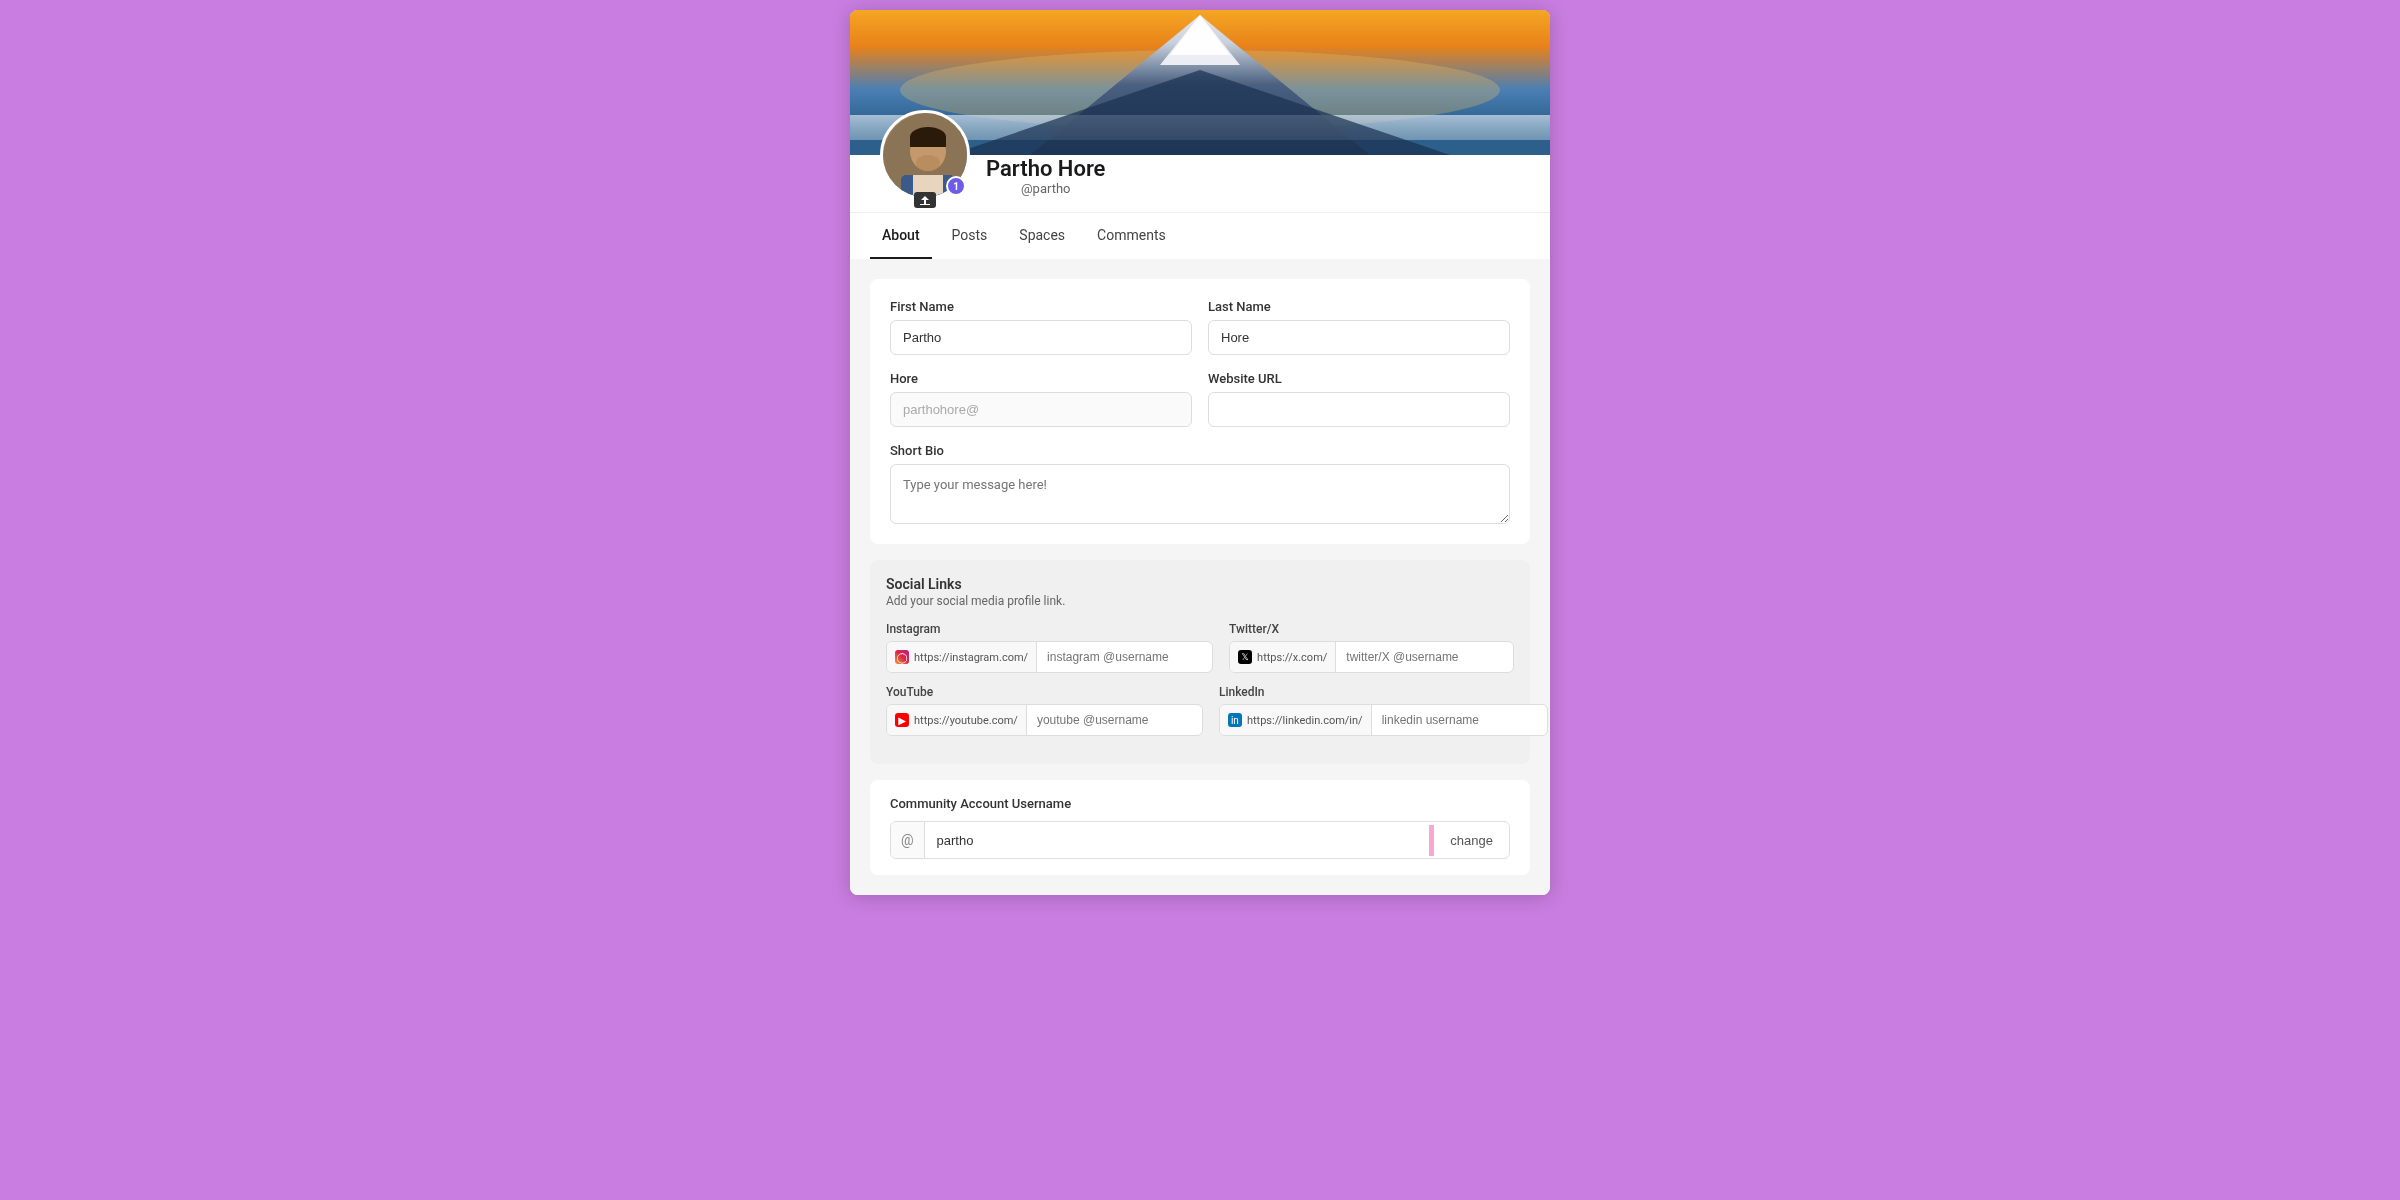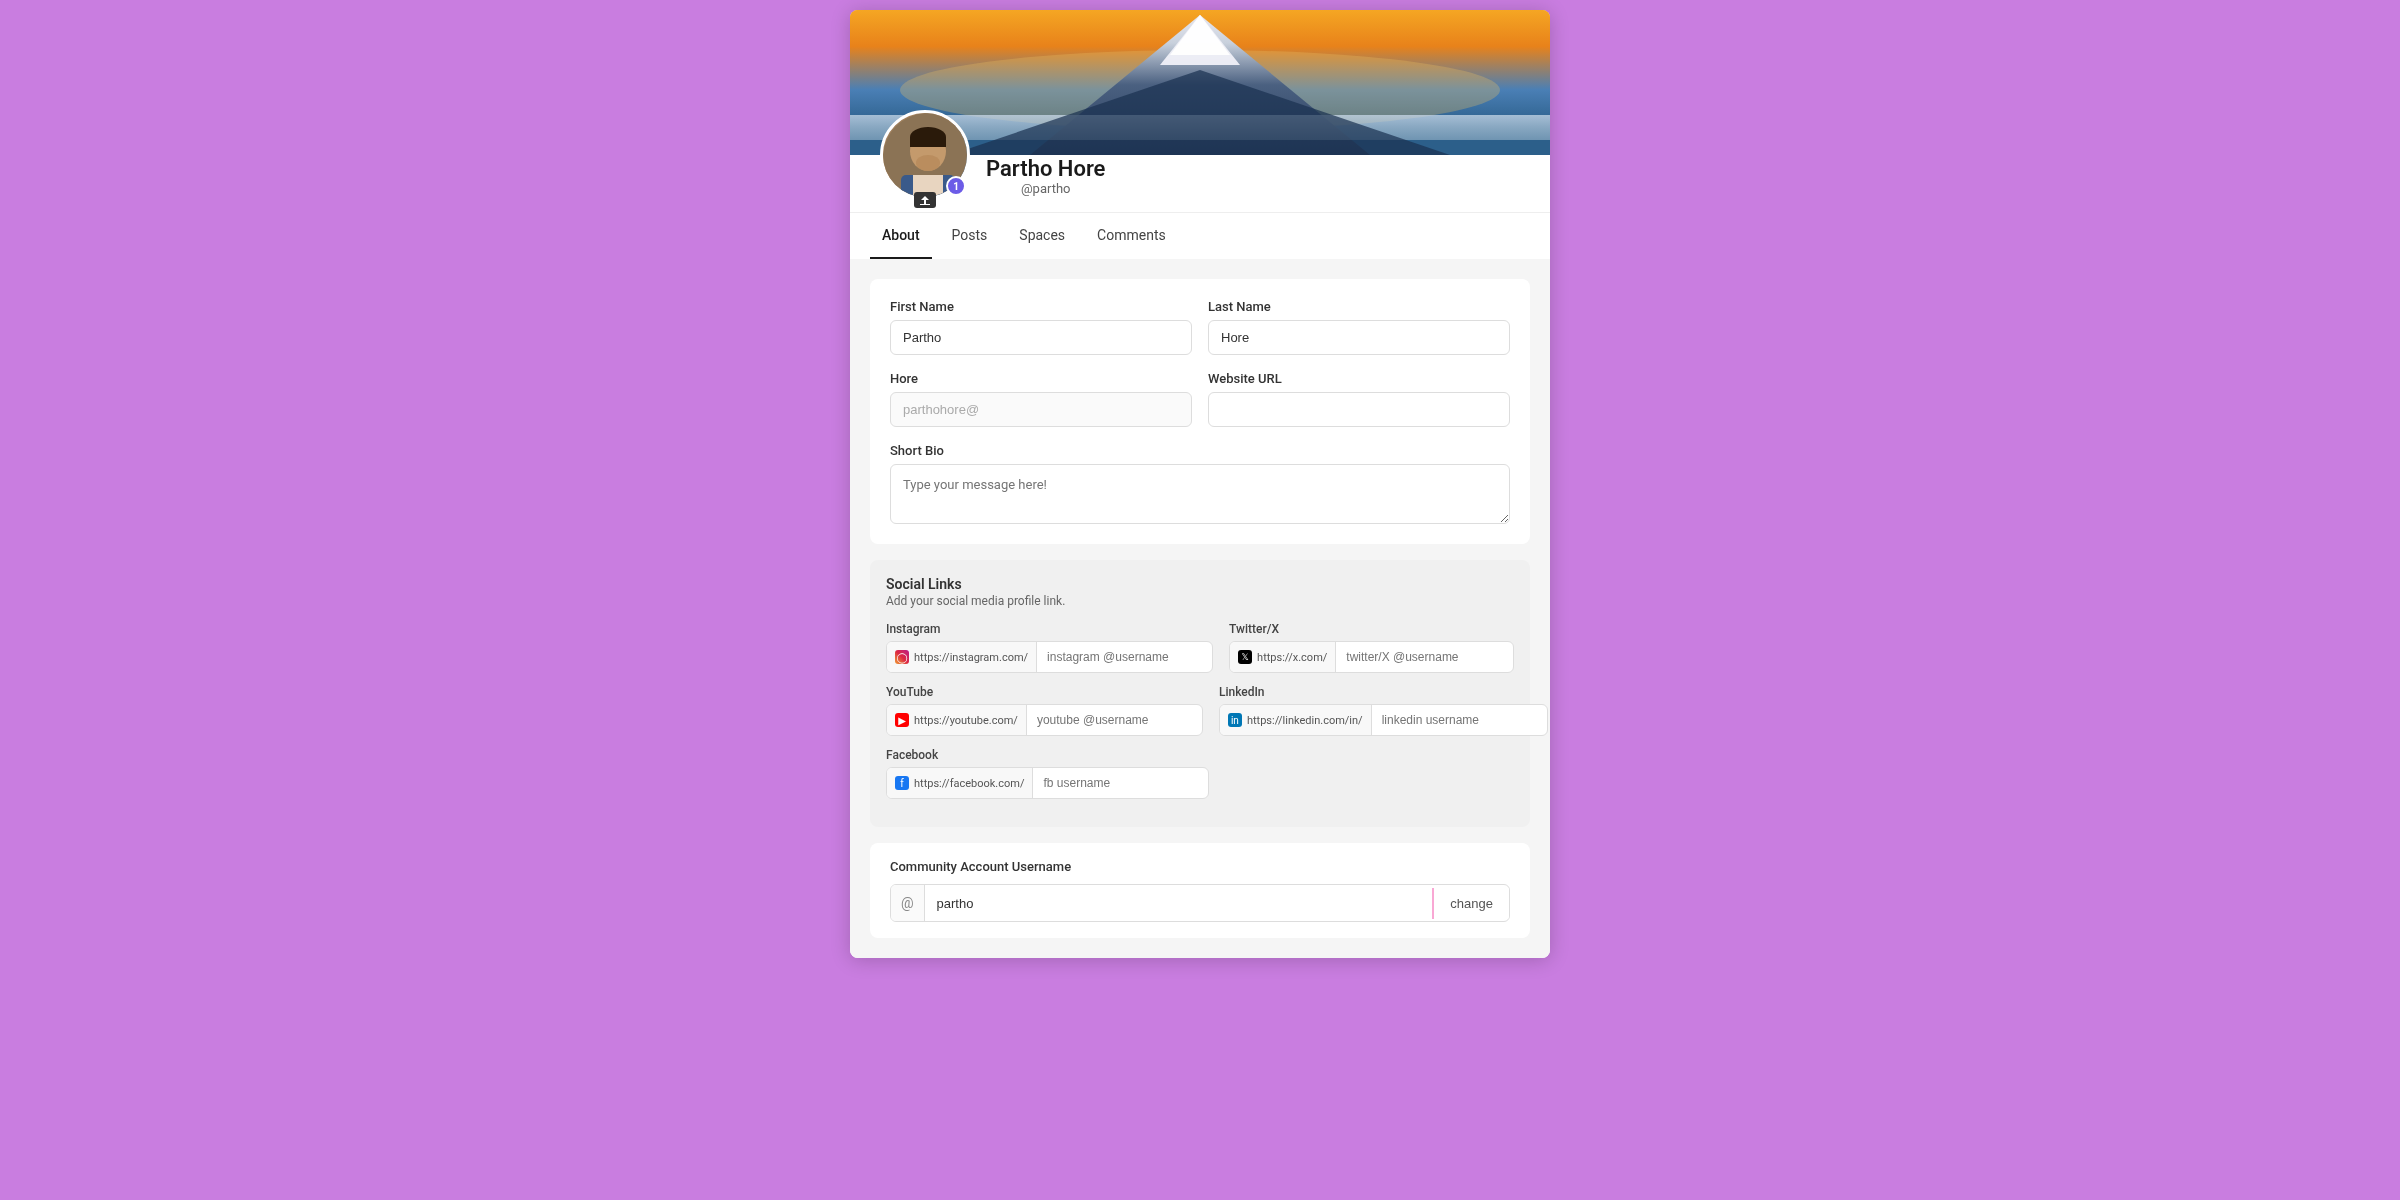--- a/index.html
+++ b/index.html
@@ -284,21 +284,21 @@
       padding: 8px 12px;
       border: none;
       font-size: 13px;
       color: #333;
       outline: none;
     }
     .change-btn {
       padding: 8px 16px;
       background: #fff;
       border: none;
-      border-left: 2px solid #f9a8d4;
+      border-left: 5px solid #f9a8d4;
       color: #555;
       font-size: 13px;
       cursor: pointer;
     }
 
     
     .cover-svg {
       width: 100%;
       height: 100%;
     }
@@ -460,32 +460,20 @@
           <div class="social-input-wrapper">
             <div class="social-prefix">
               <span class="social-icon linkedin">in</span>
               <span>https://linkedin.com/in/</span>
             </div>
             <input type="text" class="social-field" placeholder="linkedin username" style="">
           </div>
         </div>
       </div>
 
-      <div class="social-row">
-        <div class="social-group" style="flex: 0 0 calc(50% - 8px);">
-          <div class="social-label">Facebook</div>
-          <div class="social-input-wrapper">
-            <div class="social-prefix">
-              <span class="social-icon facebook">f</span>
-              <span>https://facebook.com/</span>
-            </div>
-            <input type="text" class="social-field" placeholder="fb username" style="">
-          </div>
-        </div>
-      </div>
     </div>
 
     <div class="community-section">
       <div class="community-title">Community Account Username</div>
       <div class="community-input-wrapper">
         <div class="at-prefix">@</div>
         <input type="text" class="community-input" value="partho" style="">
         <button class="change-btn">change</button>
       </div>
     </div>

